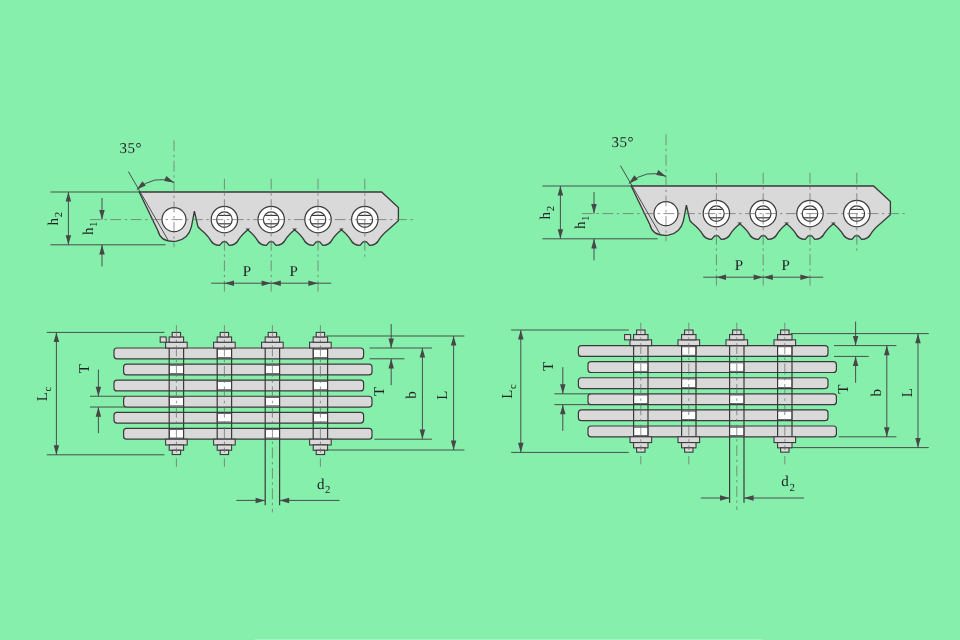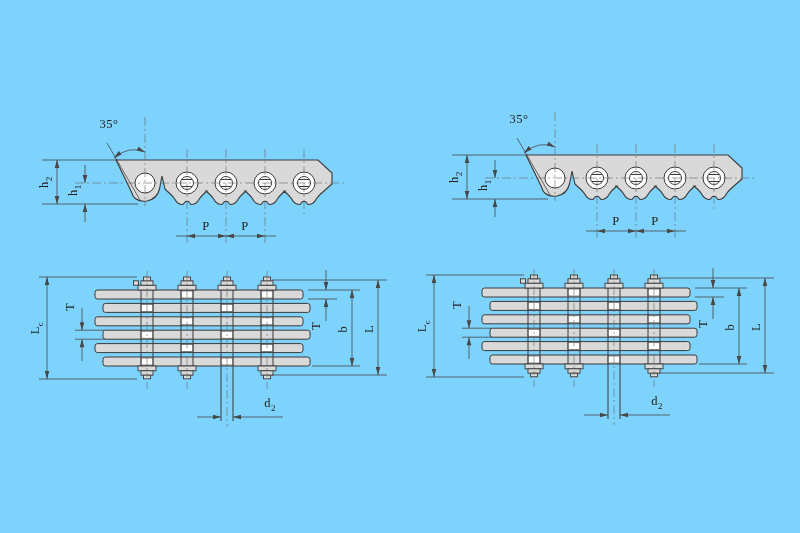--- a/index.html
+++ b/index.html
@@ -1,18 +1,18 @@
 <!DOCTYPE html>
 <html><head>
 <meta charset="utf-8">
 <style>
   html,body{margin:0;padding:0;}
   body{width:800px;height:533px;background:#ffffff;position:relative;overflow:hidden;
        font-family:"Liberation Serif", serif;}
-  .sheet{position:absolute;left:0;top:0;width:800px;height:533px;background:#7dd3fc;}
+  .sheet{position:absolute;left:0;top:0;width:800px;height:533px;background:#86efac;}
   .drawing{position:absolute;}
   .drawing svg{position:absolute;left:0;top:0;}
   .lbl{position:absolute;transform:translate(-50%,-50%);font-size:12.5px;color:#222;
        white-space:nowrap;letter-spacing:.5px;line-height:1;}
   .lbl.rot{transform:translate(-50%,-50%) rotate(-90deg);}
   .lbl sub{font-size:9px;line-height:1;}
 </style>
 </head>
 <body>
 

